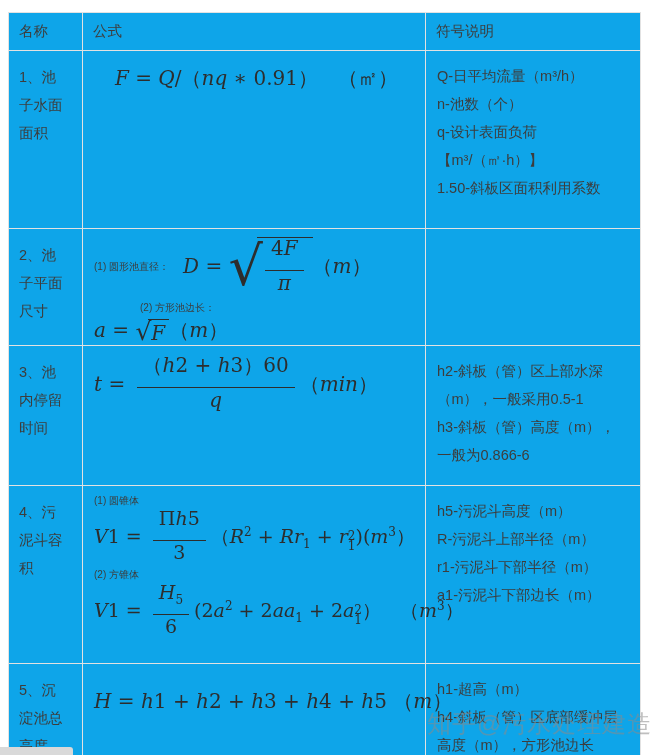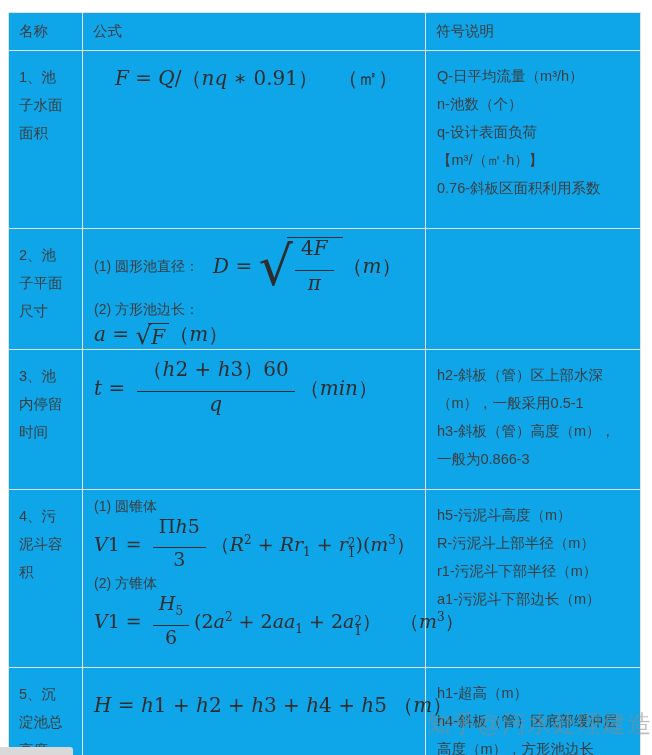--- a/index.html
+++ b/index.html
@@ -9,23 +9,23 @@
   .ftable td,.ftable th{border:1px solid #e2e2e2;vertical-align:top;box-sizing:border-box;
         font-size:14.5px;color:#3d3d3d;background:#0ea5e9;}
   .ftable th{font-weight:normal;text-align:left;vertical-align:middle;padding:0 10px;}
   tr.tr-h{height:38px;}
   tr.tr-1{height:178px;margin-top:20px;} tr.tr-2{height:117px;} tr.tr-3{height:116px;}
   tr.tr-4{height:178px;} tr.tr-5{height:118px;}
   td.col-name{padding:12px 16px 0 10px;line-height:28px;}
   td.col-formula{padding:8px 6px 0 11px;}
   td.col-symbols{padding:11px 6px 16px 11px;line-height:28px;}
   .sym-line{white-space:nowrap;}
-  .flabel{font-size:14px;color:#3d3d3d;}
+  .flabel{font-size:10px;color:#3d3d3d;}
   .fline{display:flex;align-items:center;gap:14px;}
-  .mt6{margin-top:6px;text-align:center;} .mt8{margin-top:16px;} .mt4{margin-top:4px;} .mt2{margin-top:2px;}
+  .mt6{margin-top:6px;text-align:center;} .mt8{margin-top:16px;} .mt4{margin-top:4px;margin-left:46px;} .mt2{margin-top:2px;}
   
   .math{font-family:"DejaVu Serif","Liberation Serif",serif;font-size:20px;color:#2d2d2d;white-space:nowrap;}
   .m18{font-size:19px;}
   .mi{font-style:italic;}
   .mn{font-style:normal;}
   sup.msup{font-size:12px;line-height:0;vertical-align:super;}
   sub.msub{font-size:12px;line-height:0;vertical-align:sub;}
   .mss{display:inline-block;vertical-align:-7px;font-size:12px;line-height:10px;text-align:left;}
   .mss span{display:block;}
   .frac{display:inline-block;vertical-align:middle;text-align:center;margin:0 5px;line-height:1.15;transform:translateY(-2px);}
@@ -62,21 +62,21 @@
     <tr class="tr-1">
       <td class="col-name">1、池子水面面积</td>
       <td class="col-formula">
         <div class="math mt6"><span class="mi">F</span><span class="mn"> = </span><span class="mi">Q</span><span class="mn">/（</span><span class="mi">nq</span><span class="mn"> ∗ 0.91）　（㎡）</span></div>
       </td>
       <td class="col-symbols">
         <div class="sym-line">Q-日平均流量（m³/h）</div>
         <div class="sym-line">n-池数（个）</div>
         <div class="sym-line">q-设计表面负荷</div>
         <div class="sym-line">【m³/（㎡·h）】</div>
-        <div class="sym-line">0.76-斜板区面积利用系数</div>
+        <div class="sym-line">1.50-斜板区面积利用系数</div>
       </td>
     </tr>
 
     <tr class="tr-2">
       <td class="col-name">2、池子平面尺寸</td>
       <td class="col-formula">
         <div class="fline">
           <span class="flabel">(1) 圆形池直径：</span>
           <span class="math"><span class="mi">D</span><span class="mn"> = </span><span class="sqrt big">
                   <span class="rad">√</span>
@@ -94,21 +94,21 @@
 
     <tr class="tr-3">
       <td class="col-name">3、池内停留时间</td>
       <td class="col-formula">
         <div class="math mt2"><span class="mi">t</span><span class="mn"> = </span><span class="frac"><span class="num"><span class="mn">（</span><span class="mi">h</span><span class="mn">2 + </span><span class="mi">h</span><span class="mn">3）60</span></span><span class="den"><span class="mi">q</span></span></span><span class="mn">（</span><span class="mi">min</span><span class="mn">）</span></div>
       </td>
       <td class="col-symbols">
         <div class="sym-line">h2-斜板（管）区上部水深</div>
         <div class="sym-line">（m），一般采用0.5-1</div>
         <div class="sym-line">h3-斜板（管）高度（m），</div>
-        <div class="sym-line">一般为0.866-3</div>
+        <div class="sym-line">一般为0.866-6</div>
       </td>
     </tr>
 
     <tr class="tr-4">
       <td class="col-name">4、污泥斗容积</td>
       <td class="col-formula">
         <div class="flabel">(1) 圆锥体</div>
         <div class="math m18 mt2"><span class="mi">V</span><span class="mn">1 = </span><span class="frac"><span class="num"><span class="mn">Π</span><span class="mi">h</span><span class="mn">5</span></span><span class="den"><span class="mn">3</span></span></span><span class="mn">（</span><span class="mi">R</span><sup class="msup">2</sup><span class="mn"> + </span><span class="mi">Rr</span><sub class="msub">1</sub><span class="mn"> + </span><span class="mi">r</span><span class="mss"><span>2</span><span>1</span></span><span class="mn">)(</span><span class="mi">m</span><sup class="msup">3</sup><span class="mn">）</span></div>
         <div class="flabel mt2">(2) 方锥体</div>
         <div class="math m18 mt2"><span class="mi">V</span><span class="mn">1 = </span><span class="frac"><span class="num"><span class="mi">H</span><sub class="msub">5</sub></span><span class="den"><span class="mn">6</span></span></span><span class="mn">(2</span><span class="mi">a</span><sup class="msup">2</sup><span class="mn"> + 2</span><span class="mi">aa</span><sub class="msub">1</sub><span class="mn"> + 2</span><span class="mi">a</span><span class="mss"><span>2</span><span>1</span></span><span class="mn">）　（</span><span class="mi">m</span><sup class="msup">3</sup><span class="mn">）</span></div>

